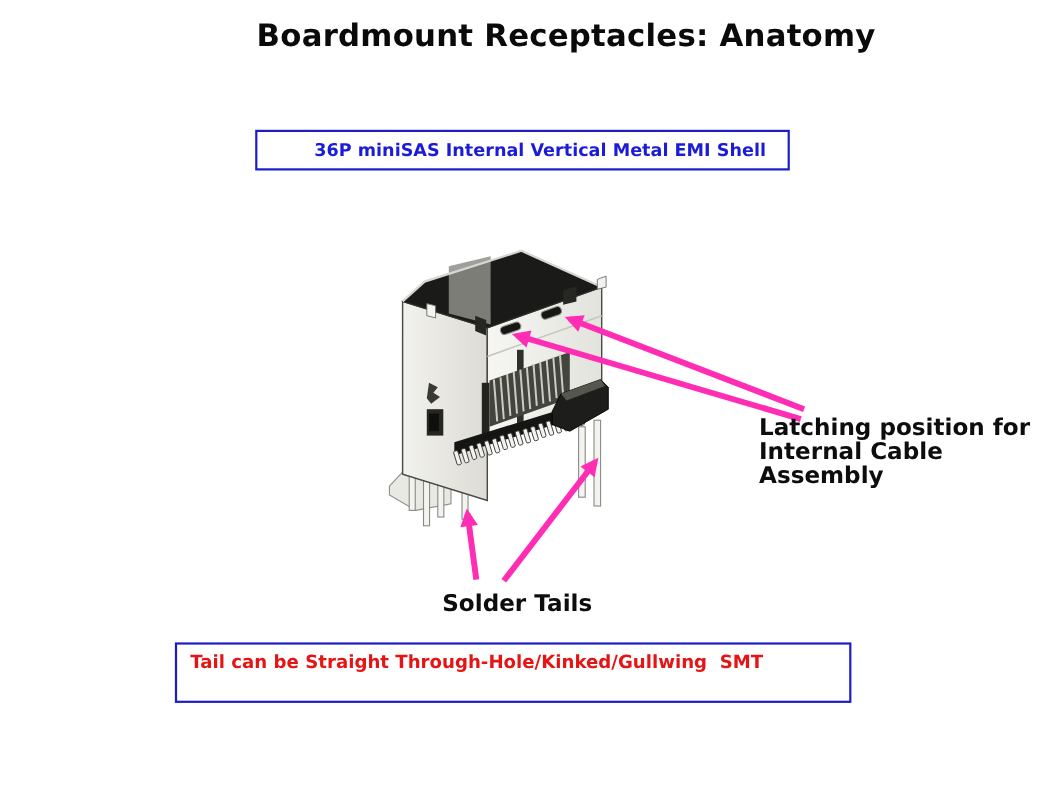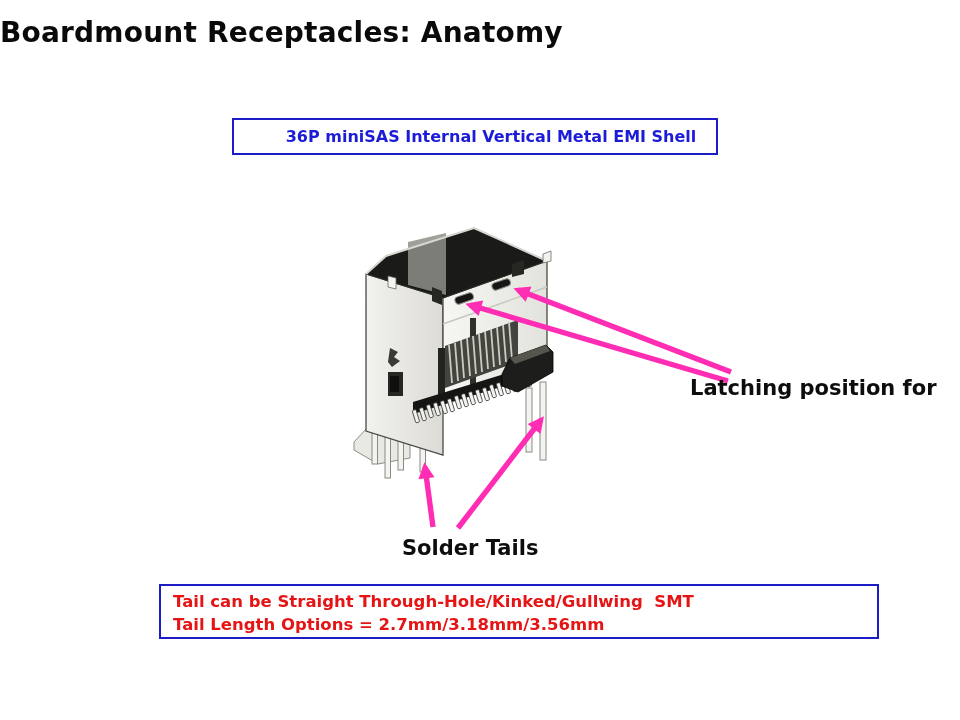--- a/index.html
+++ b/index.html
@@ -3,34 +3,34 @@
 <meta charset="utf-8">
 <style>
   :root{
     --background:#ffffff; --title-color:#0a0a0a; --label-color:#0d0d0d;
     --blue-border:#1c1cc6; --blue-text:#1c1cd8; --red-text:#e51515; --arrow-pink:#ff2db4;
   }
   html,body{margin:0;padding:0;}
   body{width:960px;height:720px;background:var(--background);position:relative;overflow:hidden;
        font-family:"DejaVu Sans","Liberation Sans",sans-serif;}
   .slide{position:absolute;inset:0;}
-  .slide-title{position:absolute;left:0;top:16px;width:796px;margin:0;text-align:left;
+  .slide-title{position:absolute;left:0;top:16px;width:796px;margin:0;text-align:right;
        font-size:28px;font-weight:bold;color:var(--title-color);letter-spacing:0.2px;}
   .part-box{position:absolute;left:232px;top:118px;width:486px;height:37px;box-sizing:border-box;
        border:2px solid var(--blue-border);display:flex;align-items:center;justify-content:center;padding-left:32px;}
   .part-box span{font-size:16px;font-weight:bold;color:var(--blue-text);white-space:nowrap;}
   .connector{position:absolute;left:350px;top:212px;width:245px;height:320px;}
   .arrow-layer{position:absolute;left:0;top:0;width:960px;height:720px;pointer-events:none;}
   .arrow{stroke:var(--arrow-pink);stroke-width:5.4;}
   .ah-path{fill:var(--arrow-pink);}
   .latching-label{position:absolute;left:690px;top:377px;font-size:21px;font-weight:bold;
        color:var(--label-color);line-height:22px;}
   .solder-label{position:absolute;left:402px;top:536px;font-size:21px;font-weight:bold;
        color:var(--label-color);}
-  .spec-box{position:absolute;left:159px;top:584px;width:720px;height:55px;box-sizing:border-box;
+  .spec-box{position:absolute;left:159px;top:584px;width:615px;height:55px;box-sizing:border-box;
        border:2px solid var(--blue-border);padding:4px 12px;}
   .spec-line{display:block;font-size:16.5px;font-weight:bold;color:var(--red-text);
        line-height:23px;white-space:pre;}
 </style>
 </head>
 <body>
 
 <div class="slide">
 
   <h1 class="slide-title">Boardmount Receptacles: Anatomy</h1>
@@ -138,22 +138,22 @@
       </marker>
     </defs>
     <line class="arrow" x1="731" y1="372" x2="518" y2="290" marker-end="url(#ah)"></line>
     <line class="arrow" x1="728" y1="381" x2="470" y2="305" marker-end="url(#ah)"></line>
     <line class="arrow" x1="433" y1="527" x2="425" y2="467" marker-end="url(#ah)"></line>
     <line class="arrow" x1="458" y1="528" x2="541" y2="420" marker-end="url(#ah)"></line>
   </svg>
 
   <div class="latching-label">
     <span>Latching position for</span><br>
+    <span>Internal Cable Assembly</span>
   </div>
 
   <div class="solder-label">Solder Tails</div>
 
   <div class="spec-box">
     <span class="spec-line">Tail can be Straight Through-Hole/Kinked/Gullwing  SMT</span>
-    <span class="spec-line">Tail Length Options = 2.7mm/3.18mm/3.56mm</span>
   </div>
 
 </div>
 
 </body></html>

